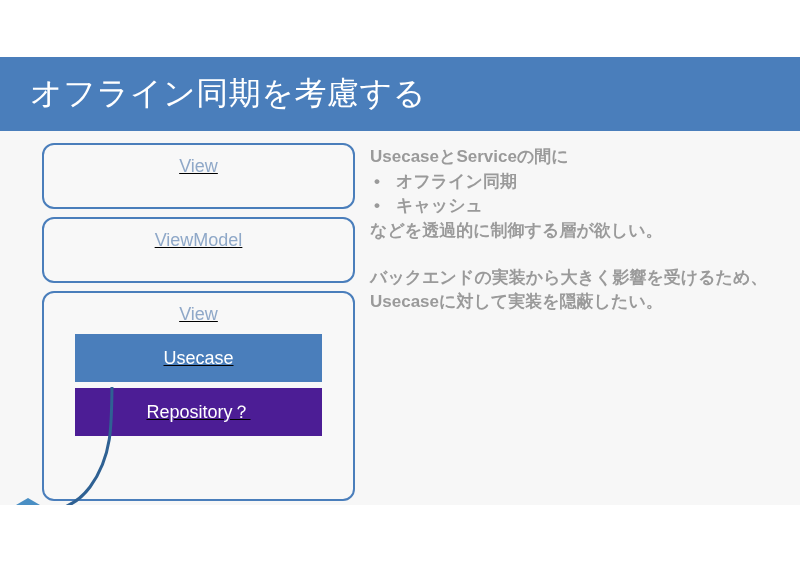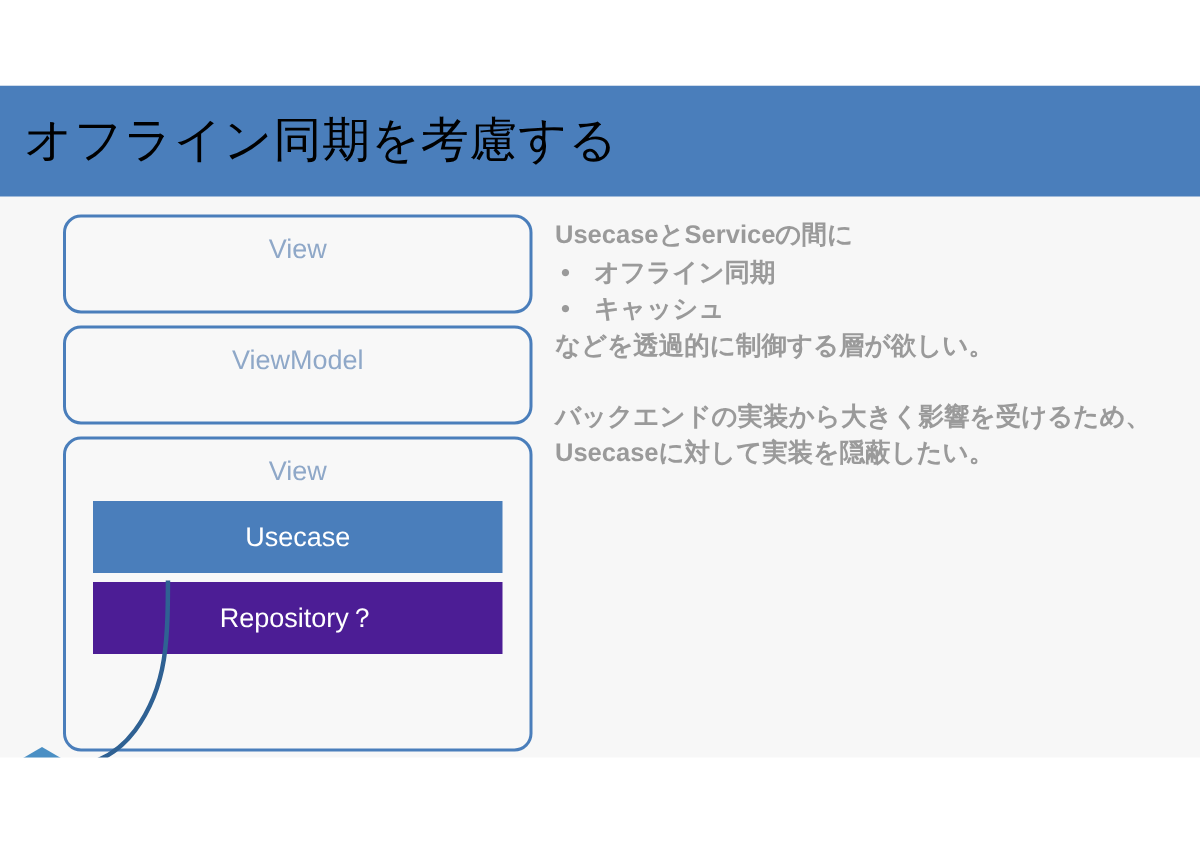--- a/index.html
+++ b/index.html
@@ -25,36 +25,37 @@
   
   #header-band {
     position: absolute;
     left: 0; top: 0;
     width: 800px;
     height: 74px;
     background: #4a7ebb;
   }
   #slide-title {
     position: absolute;
-    left: 16px;
+    left: 30px;
     top: 50%;
     transform: translateY(-50%);
-    color: #000000;
+    color: #ffffff;
     font-size: 32px;
     font-weight: 300;
     letter-spacing: 0.5px;
     white-space: nowrap;
   }
 
   
   #diagram {
     position: absolute;
     left: 42px;
     top: 86px;
     width: 313px;
+    text-decoration: underline;
   }
 
   .layer-box {
     position: relative;
     border: 2px solid #4a7ebb;
     border-radius: 12px;
     background: #f8f8f8;
     width: 313px;
   }
   .layer-box + .layer-box { margin-top: 8px; }
@@ -65,21 +66,21 @@
     font-size: 18px;
     font-weight: 300;
     padding-top: 11px;
   }
 
   #box-view    { height: 66px; }
   #box-viewmodel { height: 66px; }
   #box-model   { height: 210px; }
 
   .inner-bar {
-    width: 273px;
+    width: 247px;
     height: 48px;
     margin: 0 auto;
     display: flex;
     align-items: center;
     justify-content: center;
     color: #ffffff;
     font-size: 18px;
     font-weight: 300;
   }
   .inner-bar + .inner-bar { margin-top: 6px; }

